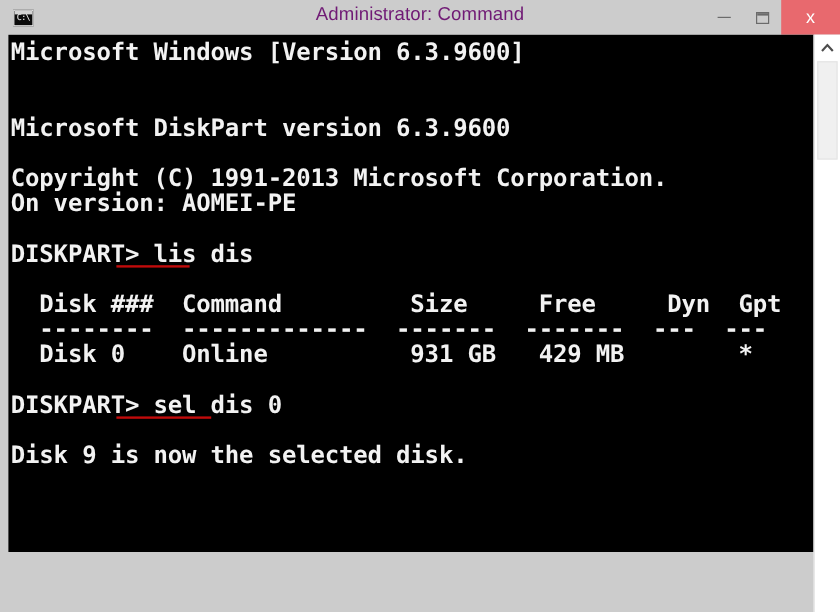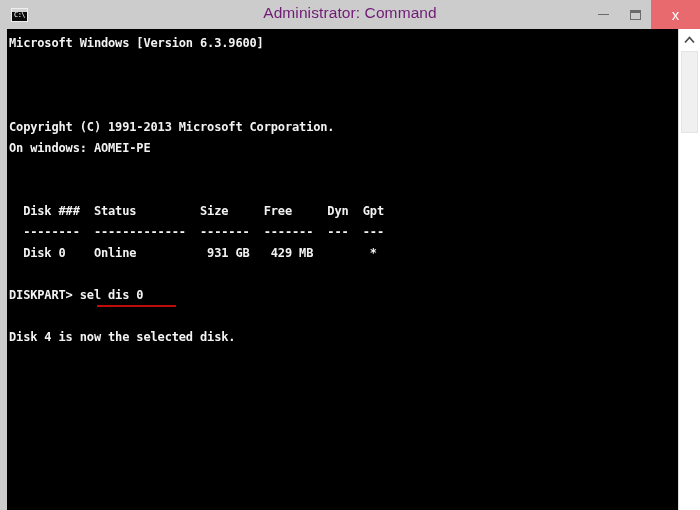--- a/index.html
+++ b/index.html
@@ -124,25 +124,25 @@
     position: relative;
     height: 481px;
     background: #cccccc;
     box-sizing: border-box;
     padding-left: 7px;
     padding-right: 22px;
   }
 
   .console {
     position: relative;
-    height: 481px;
+    height: 431px;
     background: #000000;
     overflow: hidden;
     font-family: "DejaVu Sans Mono", monospace;
-    font-size: 12px;
+    font-size: 20px;
     line-height: 21px;
     color: #f2f2f2;
     box-sizing: border-box;
     padding-top: 4px;
   }
 
   .line {
     position: relative;
     white-space: pre;
     padding-left: 2px;
@@ -221,32 +221,34 @@
         <span class="glyph-close">x</span>
       </div>
     </div>
   </div>
 
   <div class="client">
     <div class="console" id="console-output">
         <div class="line">Microsoft Windows [Version 6.3.9600]</div>
         <div class="line blank"></div>
         <div class="line blank"></div>
+        <div class="line">Microsoft DiskPart version 6.3.9600</div>
         <div class="line blank"></div>
         <div class="line">Copyright (C) 1991-2013 Microsoft Corporation.</div>
-        <div class="line">On windows: AOMEI-PE</div>
-        <div class="line blank"></div>
-        <div class="line blank"></div>
-        <div class="line">  Disk ###  Status         Size     Free     Dyn  Gpt</div>
+        <div class="line">On version: AOMEI-PE</div>
+        <div class="line blank"></div>
+        <div class="line">DISKPART&gt; lis dis<span class="uline" style="left: 89.8px; width: 61.46px;"></span></div>
+        <div class="line blank"></div>
+        <div class="line">  Disk ###  Command         Size     Free     Dyn  Gpt</div>
         <div class="line">  --------  -------------  -------  -------  ---  ---</div>
         <div class="line">  Disk 0    Online          931 GB   429 MB        *</div>
         <div class="line blank"></div>
         <div class="line">DISKPART&gt; sel dis 0<span class="uline" style="left: 89.8px; width: 79.02px;"></span></div>
         <div class="line blank"></div>
-        <div class="line">Disk 4 is now the selected disk.</div>
+        <div class="line">Disk 9 is now the selected disk.</div>
         <div class="line blank"></div>
         <div class="line blank"></div>
       </div>
 
     <div class="scrollbar">
       <div class="sb-arrow">
         <svg width="11" height="8" viewBox="0 0 11 8">
           <path d="M1 6.5 L5.5 1.5 L10 6.5" stroke="#4d4d4d" stroke-width="1.8" fill="none"></path>
         </svg>
       </div>

